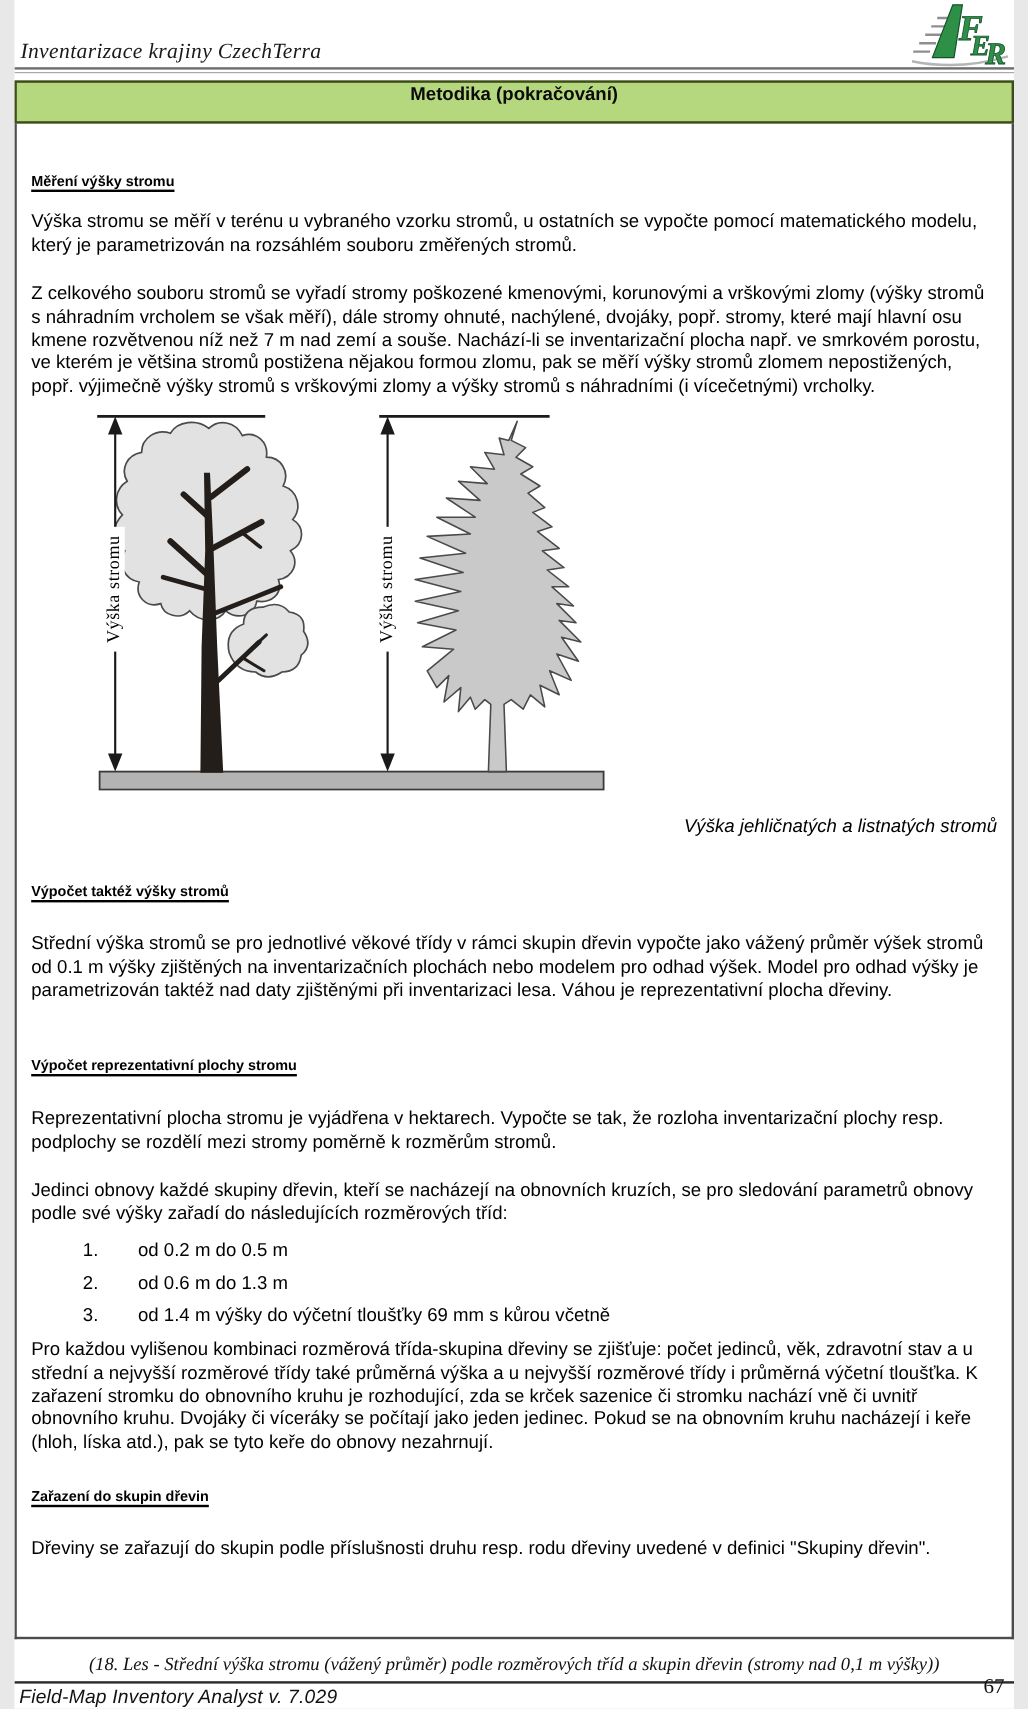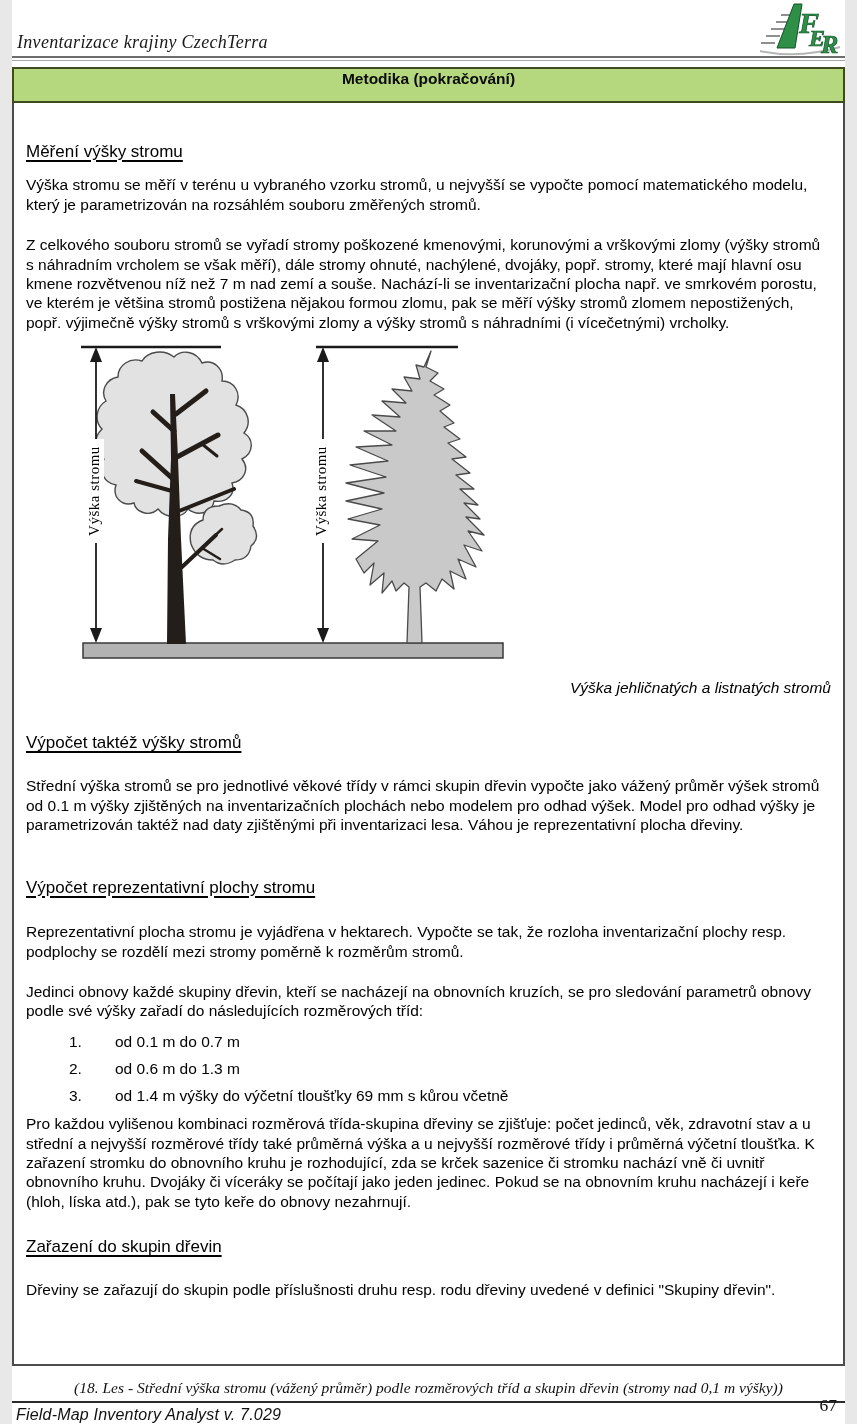--- a/index.html
+++ b/index.html
@@ -27,21 +27,21 @@
   }
   
   .content-box {
     position:absolute; left:0; right:0; top:103px; height:1263px;
     box-sizing:border-box;
     border-left:2px solid #4c4c4c; border-right:2px solid #4c4c4c; border-bottom:2px solid #4c4c4c;
     overflow:hidden;
   }
   .content { padding:0 12px; }
   .sec-heading {
-    font-weight:normal; font-size:17px;
+    font-weight:bold; font-size:12px;
     text-decoration:underline; text-decoration-thickness:1.5px; text-underline-offset:3px;
   }
   p { margin:0; }
   .mt39{margin-top:39px}.mt14{margin-top:14px}.mt21{margin-top:21px}
   .mt36{margin-top:36px}.mt24{margin-top:24px}.mt30{margin-top:43px}.mt25{margin-top:25px}
   .mt27{margin-top:27px}.mt9{margin-top:9px}.mt26{margin-top:26px}
   .mt23{margin-top:23px}
   .figure { width:550px; height:320px; margin:7px auto 0 auto; }
   .fig-caption { text-align:right; font-style:italic; margin-top:14px; font-size:15.5px; }
   .olist { margin-top:11px; }
@@ -87,21 +87,21 @@
   <div class="hdr-rule2"></div>
 
   <div class="banner">
     <span>Metodika (pokračování)</span>
   </div>
 
   <div class="content-box">
     <div class="content">
 
       <div class="sec-heading mt39">Měření výšky stromu</div>
-      <p class="mt14">Výška stromu se měří v terénu u vybraného vzorku stromů, u nejvyšší se vypočte pomocí matematického modelu, který je parametrizován na rozsáhlém souboru změřených stromů.</p>
+      <p class="mt14">Výška stromu se měří v terénu u vybraného vzorku stromů, u ostatních se vypočte pomocí matematického modelu, který je parametrizován na rozsáhlém souboru změřených stromů.</p>
       <p class="mt21">Z celkového souboru stromů se vyřadí stromy poškozené kmenovými, korunovými a vrškovými zlomy (výšky stromů s náhradním vrcholem se však měří), dále stromy ohnuté, nachýlené, dvojáky, popř. stromy, které mají hlavní osu kmene rozvětvenou níž než 7 m nad zemí a souše. Nachází-li se inventarizační plocha např. ve smrkovém porostu, ve kterém je většina stromů postižena nějakou formou zlomu, pak se měří výšky stromů zlomem nepostižených, popř. výjimečně výšky stromů s vrškovými zlomy a výšky stromů s náhradními (i vícečetnými) vrcholky.</p>
 
       
       <svg class="figure" viewBox="0 0 550 320" xmlns="http://www.w3.org/2000/svg">
 
         <rect x="57" y="304" width="420" height="15" fill="#b3b3b3" stroke="#3a3a3a" stroke-width="1.5"></rect>
 
         <path d="M148,18 C138,10 122,12 116,22 C104,18 92,26 92,38 C80,40 74,52 80,62 C70,68 68,82 76,90
              C66,100 68,114 78,120 C72,132 78,144 90,146 C86,158 96,168 108,164 C110,174 124,178 132,170
              C140,180 156,180 162,170 C172,178 186,174 188,162 C200,164 210,156 206,144 C218,142 224,130 216,120
@@ -158,21 +158,21 @@
       <p class="mt24">Střední výška stromů se pro jednotlivé věkové třídy v rámci skupin dřevin vypočte jako vážený průměr výšek stromů od 0.1 m výšky zjištěných na inventarizačních plochách nebo modelem pro odhad výšek. Model pro odhad výšky je parametrizován taktéž nad daty zjištěnými při inventarizaci lesa. Váhou je reprezentativní plocha dřeviny.</p>
 
       <div class="sec-heading mt30">Výpočet reprezentativní plochy stromu</div>
       <p class="mt25">Reprezentativní plocha stromu je vyjádřena v hektarech. Vypočte se tak, že rozloha inventarizační plochy resp. podplochy se rozdělí mezi stromy poměrně k rozměrům stromů.</p>
 
       <p class="mt21">Jedinci obnovy každé skupiny dřevin, kteří se nacházejí na obnovních kruzích, se pro sledování parametrů obnovy podle své výšky zařadí do následujících rozměrových tříd:</p>
 
       <div class="olist">
         <div class="oitem">
           <span class="onum">1.</span>
-          <span>od 0.1 m do 0.7 m</span>
+          <span>od 0.2 m do 0.5 m</span>
         </div>
         <div class="oitem">
           <span class="onum">2.</span>
           <span>od 0.6 m do 1.3 m</span>
         </div>
         <div class="oitem">
           <span class="onum">3.</span>
           <span>od 1.4 m výšky do výčetní tloušťky 69 mm s kůrou včetně</span>
         </div>
       </div>

